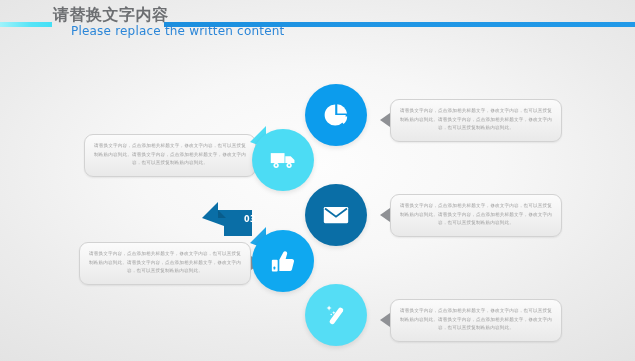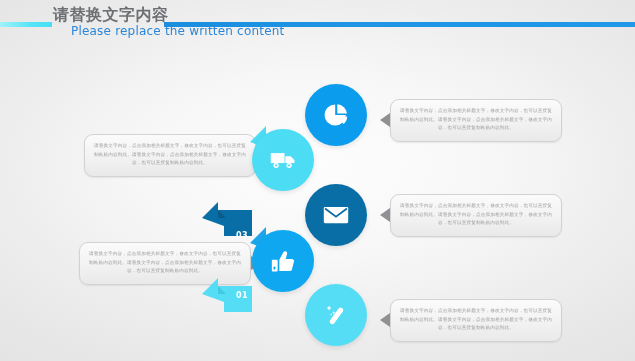--- a/index.html
+++ b/index.html
@@ -191,21 +191,21 @@
         <circle cx="25" cy="20" r="1.4" fill="#4cdcf4"></circle>
       </svg>
     </div>
   </div>
 
   <div class="ribbon" style="left:200px; top:196px;">
     <svg width="60" height="44" viewBox="0 0 60 44">
       <path d="M2 22 L18 6 L18 14 L52 14 L52 40 L24 40 L24 30 Z" fill="#0a6ea6"></path>
       <path d="M18 14 L18 22 L26 22 Z" fill="#085c8b"></path>
     </svg>
-    <span class="ribbon-num" style="left:36px; top:19px;margin-top:16px;">03</span>
+    <span class="ribbon-num" style="left:44px; top:19px;">03</span>
   </div>
 
   <div class="node-circle" id="circle-mail" style="left:305px; top:184px; width:62px; height:62px; background:#0a6ea6;">
     <div class="node-icon">
       <svg width="26" height="20" viewBox="0 0 32 24">
         <rect x="1" y="2" width="30" height="20" rx="1.6" fill="#ffffff"></rect>
         <path d="M2.5 4 L16 14 L29.5 4" fill="none" stroke="#0a6ea6" stroke-width="2.2"></path>
       </svg>
     </div>
   </div>
@@ -221,27 +221,20 @@
   <div class="node-circle" id="circle-thumb" style="left:252px; top:230px; width:62px; height:62px; background:#0fa8f0;">
     <div class="node-icon">
       <svg width="25" height="25" viewBox="0 0 30 30">
         <rect x="1" y="13" width="7" height="14" rx="1.2" fill="#ffffff"></rect>
         <rect x="3" y="21" width="2.2" height="3.6" rx="1" fill="#0fa8f0"></rect>
         <path d="M10 13 L15 3.5 a2.6 2.6 0 0 1 4.3 2.6 L17.6 12 h7.4 a2.6 2.6 0 0 1 2.5 3.3 l-2.4 9.2 a2.6 2.6 0 0 1 -2.5 1.9 H10 Z" fill="#ffffff"></path>
       </svg>
     </div>
   </div>
 
-  <div class="ribbon" style="left:200px; top:272px;">
-    <svg width="60" height="44" viewBox="0 0 60 44">
-      <path d="M2 22 L18 6 L18 14 L52 14 L52 40 L24 40 L24 30 Z" fill="#55ddf5"></path>
-      <path d="M18 14 L18 22 L26 22 Z" fill="#3fc9e2"></path>
-    </svg>
-    <span class="ribbon-num" style="left:36px; top:19px;">01</span>
-  </div>
 
   <div class="node-circle" id="circle-wand" style="left:305px; top:284px; width:62px; height:62px; background:#55ddf5;">
     <div class="node-icon">
       <svg width="26" height="26" viewBox="0 0 30 30">
         <rect x="12.5" y="5" width="6" height="22" rx="2.6" fill="#ffffff" transform="rotate(36 15.5 16)"></rect>
         <path d="M7 4 l0.9 2.1 L10 7 l-2.1 0.9 L7 10 l-0.9 -2.1 L4 7 l2.1 -0.9 Z" fill="#ffffff"></path>
         <path d="M12.5 10.5 l0.6 1.4 1.4 0.6 -1.4 0.6 -0.6 1.4 -0.6 -1.4 -1.4 -0.6 1.4 -0.6 Z" fill="#ffffff"></path>
         <circle cx="22" cy="10" r="1" fill="#ffffff"></circle>
         <circle cx="9.5" cy="14.5" r="0.9" fill="#ffffff"></circle>
       </svg>

